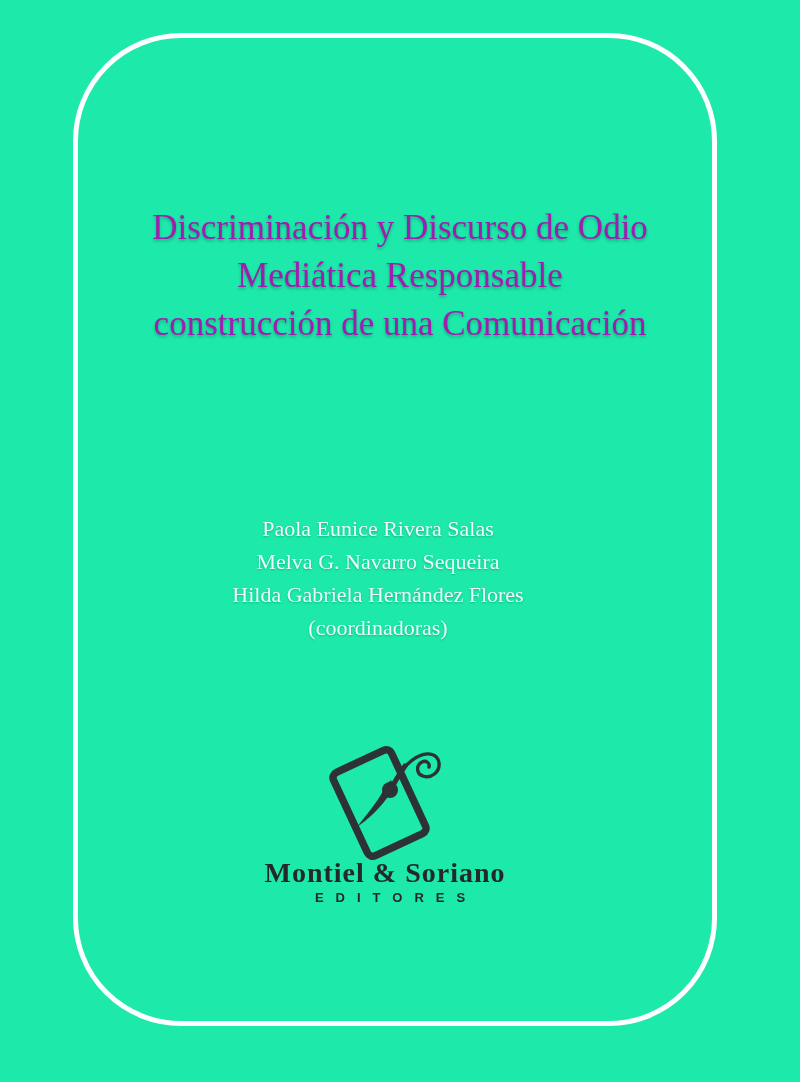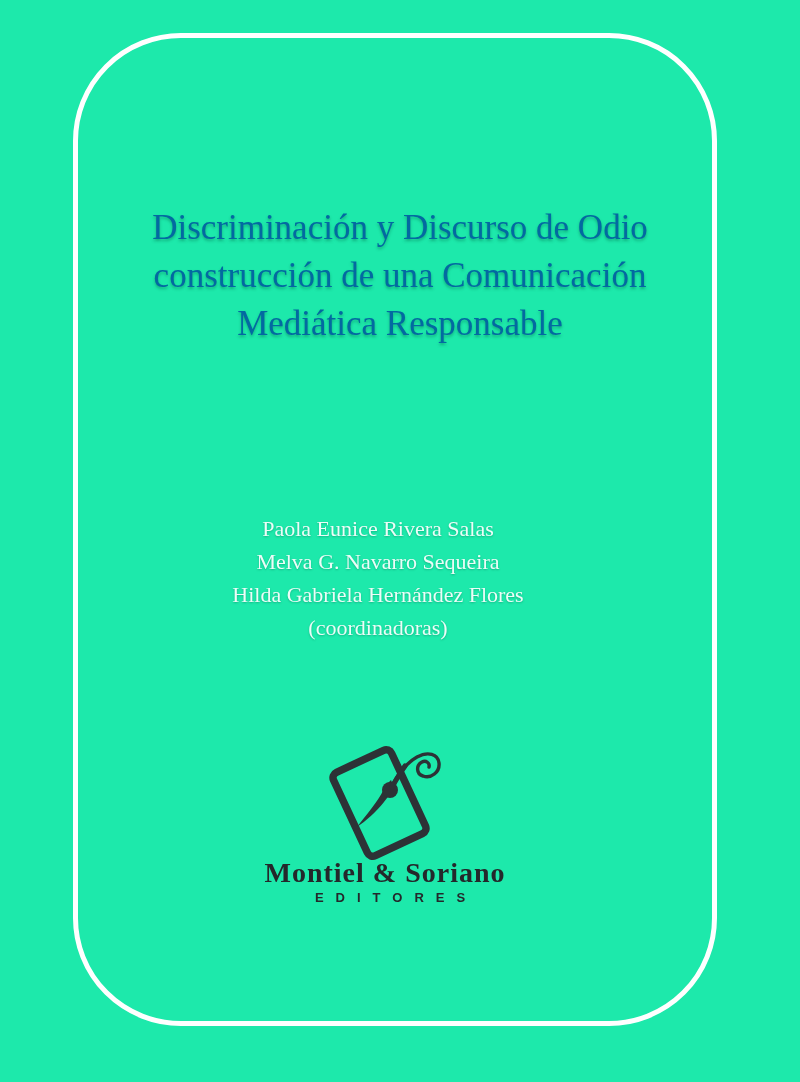--- a/index.html
+++ b/index.html
@@ -23,21 +23,21 @@
     height: 983px;
     border: 5px solid #ffffff;
     border-radius: 108px;
   }
   .title-block {
     position: absolute;
     top: 204px;
     left: 0;
     width: 800px;
     text-align: center;
-    color: #0369a1;
+    color: #a21caf;
     font-size: 35px;
     line-height: 48px;
     text-shadow: 0 2px 3px rgba(0, 105, 72, 0.45);
   }
   .title-line { display: block; }
   .authors-block {
     position: absolute;
     top: 512px;
     left: 0;
     width: 800px;
@@ -88,22 +88,22 @@
 </style>
 </head>
 <body>
 
 <div class="cover">
 
   <div class="frame"></div>
 
   <div class="title-block">
     <span class="title-line">Discriminación y Discurso de Odio</span>
+    <span class="title-line">Mediática Responsable</span>
     <span class="title-line">construcción de una Comunicación</span>
-    <span class="title-line">Mediática Responsable</span>
   </div>
 
   <div class="authors-block">
     <span class="author-line">Paola Eunice Rivera Salas</span>
     <span class="author-line">Melva G. Navarro Sequeira</span>
     <span class="author-line">Hilda Gabriela Hernández Flores</span>
     <span class="author-line">(coordinadoras)</span>
   </div>
 
   <svg class="logo-mark" viewBox="0 0 170 135" xmlns="http://www.w3.org/2000/svg">

